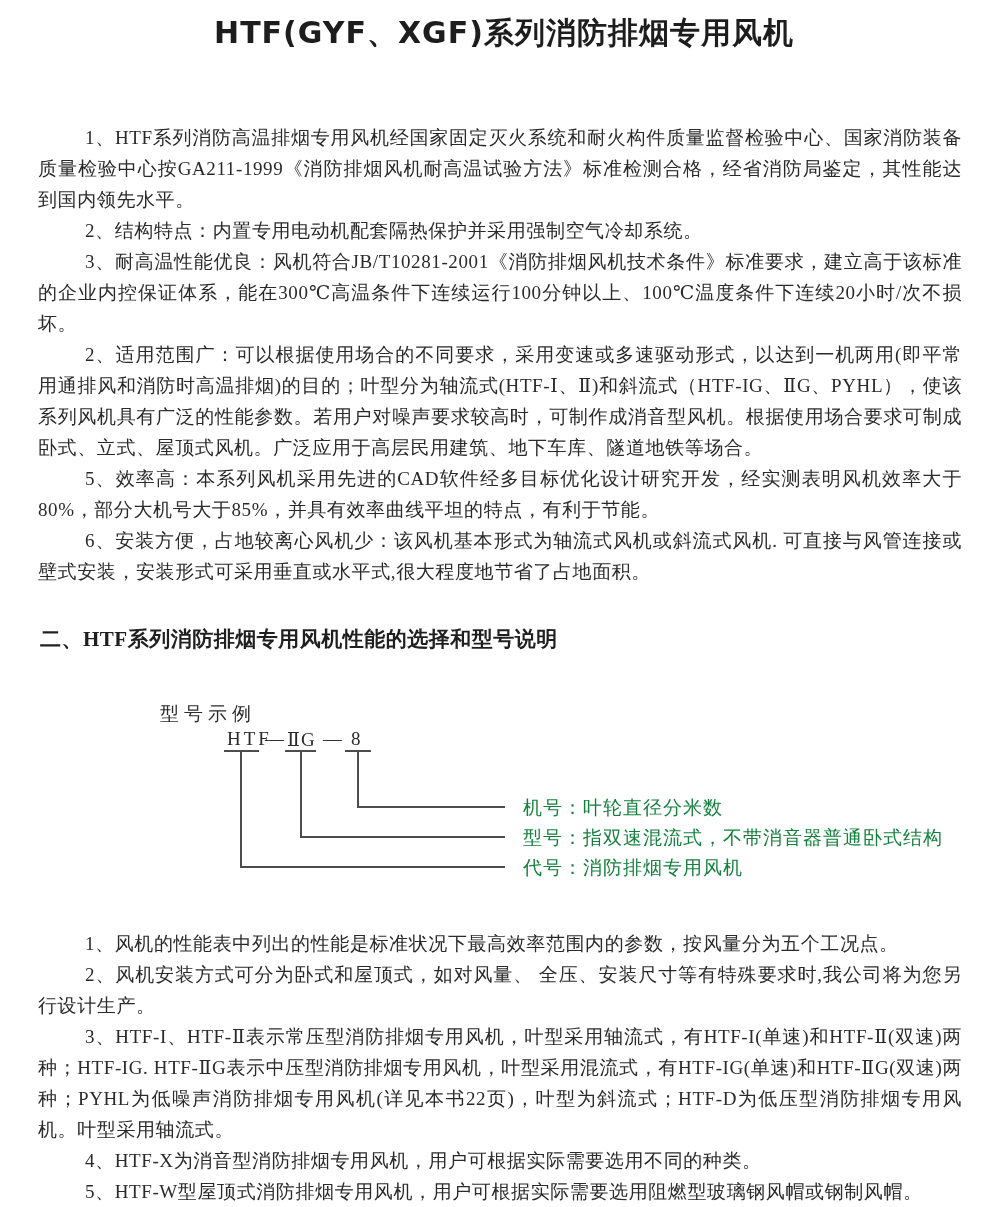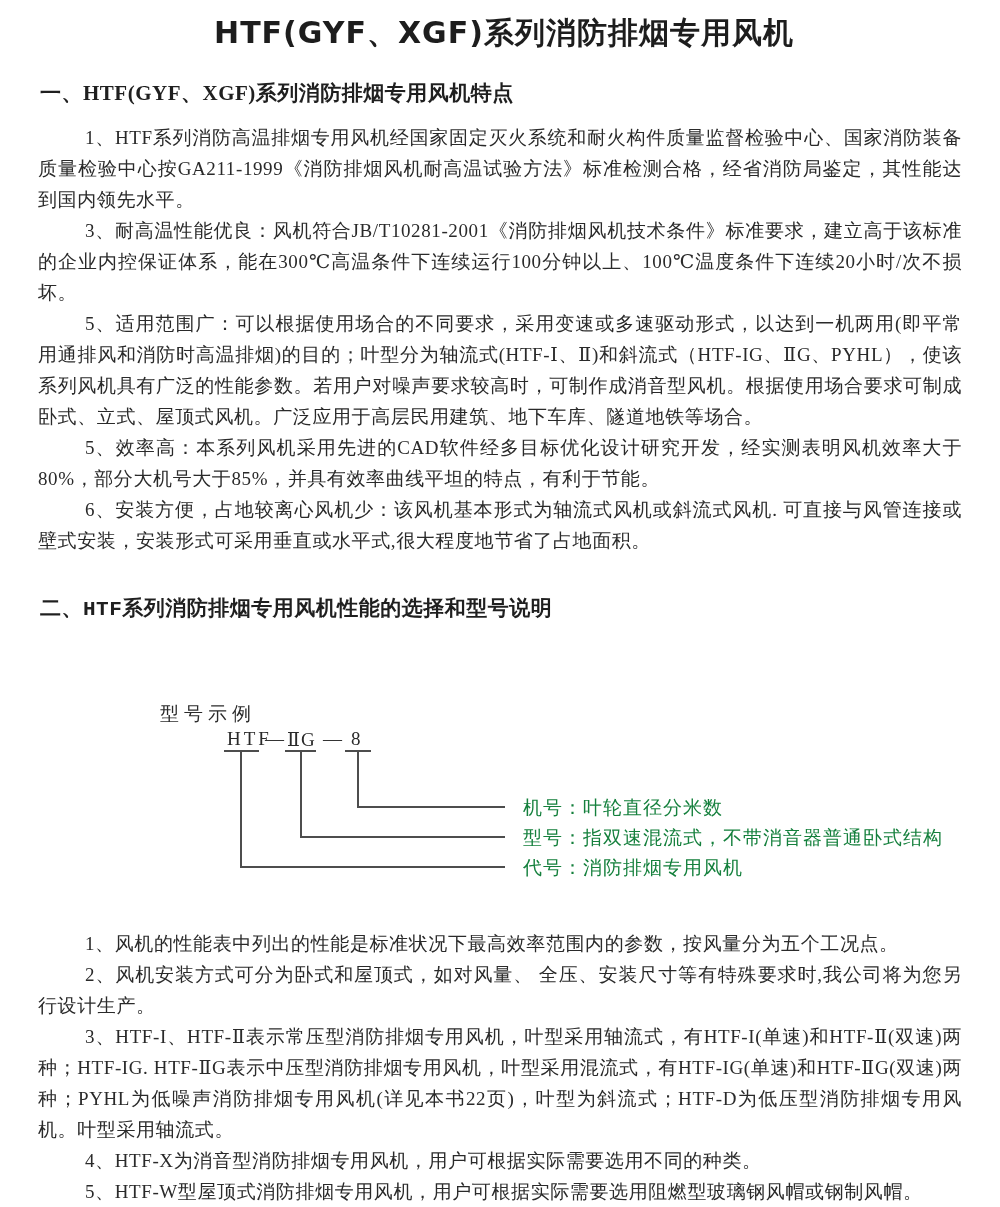--- a/index.html
+++ b/index.html
@@ -21,21 +21,21 @@
     color:#1d1d1d;
     padding-left:8px;
   }
   .sec-heading {
     position:absolute; left:40px;
     font-size:21px; font-weight:bold; letter-spacing:0.5px;
     color:#1f1f1f;
     font-family:"Liberation Serif","DejaVu Serif",serif;
   }
   .h1pos { top:79px; }
-  .h2pos { top:594px;font-family:Liberation Mono, monospace; }
+  .h2pos { top:625px; }
   .body {
     position:absolute; left:38px; width:924px;
     font-size:19px; line-height:31px;
     letter-spacing:0.6px;
     text-align:justify; text-justify:inter-ideograph;
     color:#2a2a2a;
   }
   .s1body { top:122px; }
   .s2body { top:928px; }
   .body p { margin:0; text-indent:47px; }
@@ -66,26 +66,26 @@
   .c2 { top:825px; }
   .c3 { top:855px; }
 </style>
 </head>
 <body>
 
 <div class="page">
 
   <div class="doc-title">HTF(GYF、XGF)系列消防排烟专用风机</div>
 
-  <div class="sec-heading h1pos">一、HTF(GYF、XGF)系列消防排烟专用风机特点</div>
 
   <div class="body s1body">
     <p>1、HTF系列消防高温排烟专用风机经国家固定灭火系统和耐火构件质量监督检验中心、国家消防装备质量检验中心按GA211-1999《消防排烟风机耐高温试验方法》标准检测合格，经省消防局鉴定，其性能达到国内领先水平。</p>
+    <p>2、结构特点：内置专用电动机配套隔热保护并采用强制空气冷却系统。</p>
     <p>3、耐高温性能优良：风机符合JB/T10281-2001《消防排烟风机技术条件》标准要求，建立高于该标准的企业内控保证体系，能在300℃高温条件下连续运行100分钟以上、100℃温度条件下连续20小时/次不损坏。</p>
-    <p>5、适用范围广：可以根据使用场合的不同要求，采用变速或多速驱动形式，以达到一机两用(即平常用通排风和消防时高温排烟)的目的；叶型分为轴流式(HTF-Ⅰ、Ⅱ)和斜流式（HTF-IG、ⅡG、PYHL），使该系列风机具有广泛的性能参数。若用户对噪声要求较高时，可制作成消音型风机。根据使用场合要求可制成卧式、立式、屋顶式风机。广泛应用于高层民用建筑、地下车库、隧道地铁等场合。</p>
+    <p>2、适用范围广：可以根据使用场合的不同要求，采用变速或多速驱动形式，以达到一机两用(即平常用通排风和消防时高温排烟)的目的；叶型分为轴流式(HTF-Ⅰ、Ⅱ)和斜流式（HTF-IG、ⅡG、PYHL），使该系列风机具有广泛的性能参数。若用户对噪声要求较高时，可制作成消音型风机。根据使用场合要求可制成卧式、立式、屋顶式风机。广泛应用于高层民用建筑、地下车库、隧道地铁等场合。</p>
     <p>5、效率高：本系列风机采用先进的CAD软件经多目标优化设计研究开发，经实测表明风机效率大于80%，部分大机号大于85%，并具有效率曲线平坦的特点，有利于节能。</p>
     <p>6、安装方便，占地较离心风机少：该风机基本形式为轴流式风机或斜流式风机. 可直接与风管连接或壁式安装，安装形式可采用垂直或水平式,很大程度地节省了占地面积。</p>
   </div>
 
   <div class="sec-heading h2pos">二、HTF系列消防排烟专用风机性能的选择和型号说明</div>
 
   <div class="diagram">
     <div class="diag-caption">型号示例</div>
 
     <span class="code code-part1">HTF</span>

